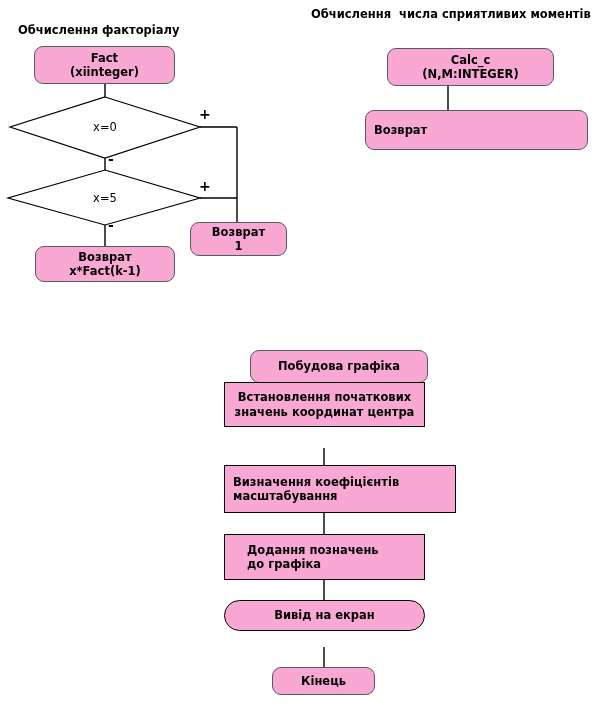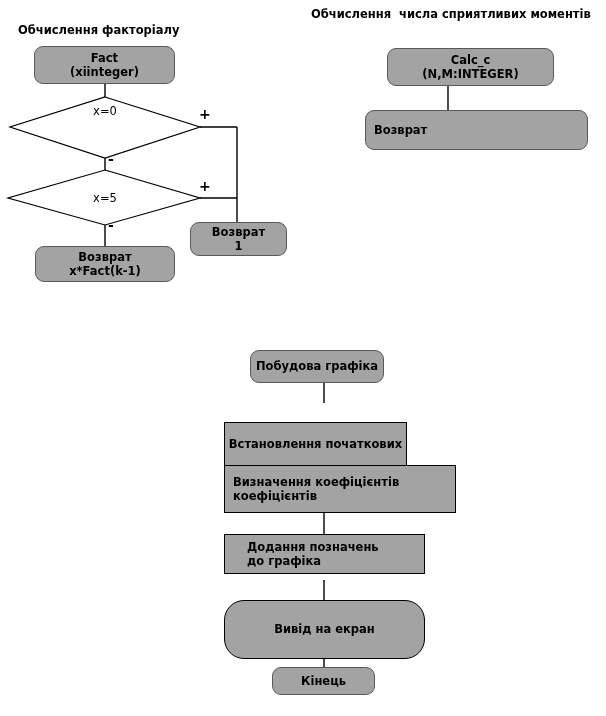--- a/index.html
+++ b/index.html
@@ -34,21 +34,21 @@
     display: flex;
     flex-direction: column;
     align-items: center;
     justify-content: center;
     text-align: center;
     color: #000000;
     font-family: "DejaVu Sans", sans-serif;
     font-size: 11.5px;
     font-weight: bold;
     line-height: 1.25;
-    background: #a3a3a3;
+    background: #f9a8d4;
     white-space: pre;
   }
   .node.rounded {
     border: 1.4px solid #555b63;
     border-radius: 9px;
   }
   .node.rect {
     border: 1.4px solid #000000;
     border-radius: 0;
   }
@@ -121,21 +121,21 @@
 
   <div class="title" style="left:18px; top:7px;margin-top:16px;">Обчислення факторіалу</div>
 
   <div class="title" style="left:311px; top:7px;">Обчислення  числа сприятливих моментів</div>
 
   <div class="node rounded" style="left:34px; top:46px; width:141px; height:38px;">
     <span class="ln">Fact</span>
     <span class="ln">(xiinteger)</span>
   </div>
 
-  <div class="diamond-label" style="left:65px; top:104px; width:80px;text-align:center;">x=0</div>
+  <div class="diamond-label" style="left:65px; top:120px; width:80px;text-align:center;">x=0</div>
 
   <div class="diamond-label" style="left:65px; top:191px; width:80px;">x=5</div>
 
   <div class="branch-sign" style="left:199px; top:107px;">+</div>
 
   <div class="branch-sign" style="left:108px; top:152px;">-</div>
 
   <div class="branch-sign" style="left:199px; top:179px;">+</div>
 
   <div class="branch-sign" style="left:108px; top:218px;">-</div>
@@ -152,39 +152,40 @@
 
   <div class="node rounded" style="left:365px; top:48px; width:167px; height:38px;margin-left:22px;">
     <span class="ln">Calc_c</span>
     <span class="ln">(N,M:INTEGER)</span>
   </div>
 
   <div class="node rounded left-align" style="left:365px; top:110px; width:223px; height:40px;">
     <span class="ln">Возврат</span>
   </div>
 
-  <div class="node rounded" style="left:250px; top:350px; width:134px; height:33px;">
+  <div class="node rounded" style="left:250px; top:350px; width:178px; height:33px;">
     <span class="ln">Побудова графіка</span>
   </div>
 
-  <div class="node rect" style="left:224px; top:422px; width:183px; height:45px;">
+  <div class="node rect" style="left:224px; top:382px; width:201px; height:45px;">
     <span class="ln">Встановлення початкових</span>
+    <span class="ln">значень координат центра</span>
   </div>
 
   <div class="node rect left-align" style="left:224px; top:465px; width:232px; height:48px;">
     <span class="ln">Визначення коефіцієнтів</span>
-    <span class="ln">коефіцієнтів</span>
+    <span class="ln">масштабування</span>
   </div>
 
-  <div class="node rect left-align" style="left:224px; top:534px; width:201px; height:40px; padding-left:22px;">
+  <div class="node rect left-align" style="left:224px; top:534px; width:201px; height:46px; padding-left:22px;">
     <span class="ln">Додання позначень</span>
     <span class="ln">до графіка</span>
   </div>
 
-  <div class="node rect" style="left:224px; top:600px; width:201px; height:59px;border-radius:20px;">
+  <div class="node rect" style="left:224px; top:600px; width:201px; height:31px;border-radius:20px;">
     <span class="ln">Вивід на екран</span>
   </div>
 
   <div class="node rounded" style="left:272px; top:667px; width:103px; height:28px;">
     <span class="ln">Кінець</span>
   </div>
 
 </div>
 
 </body></html>

